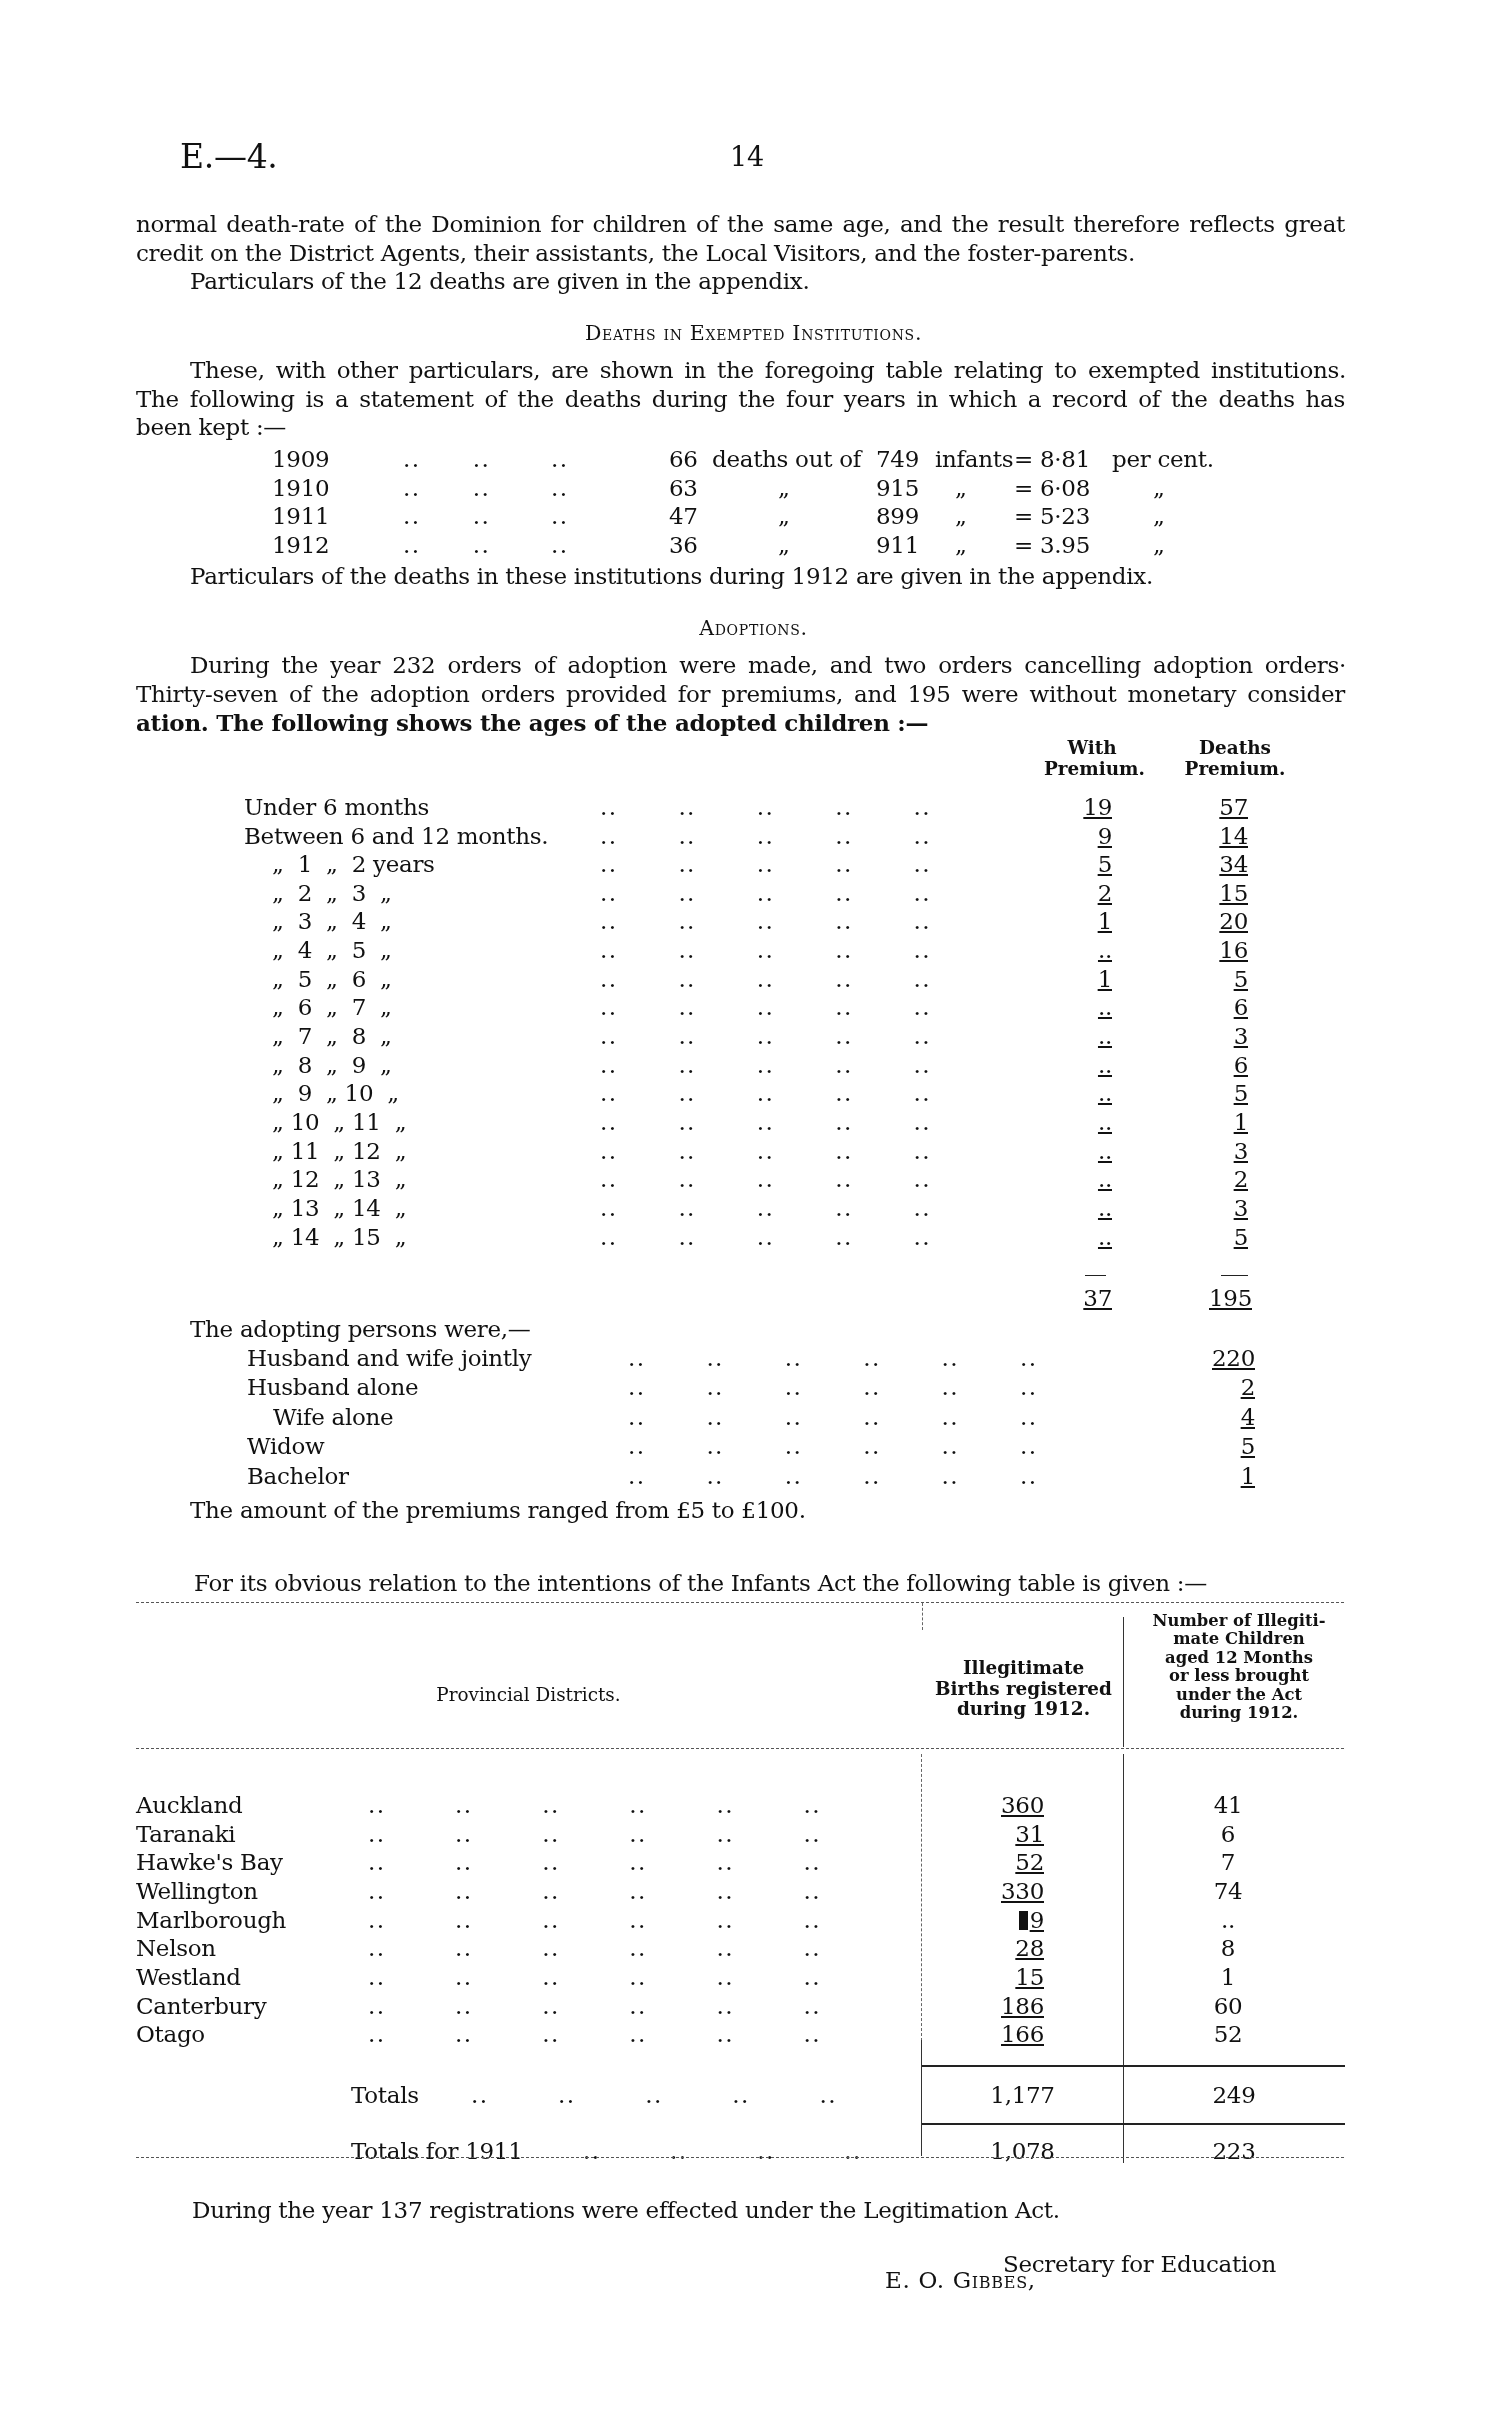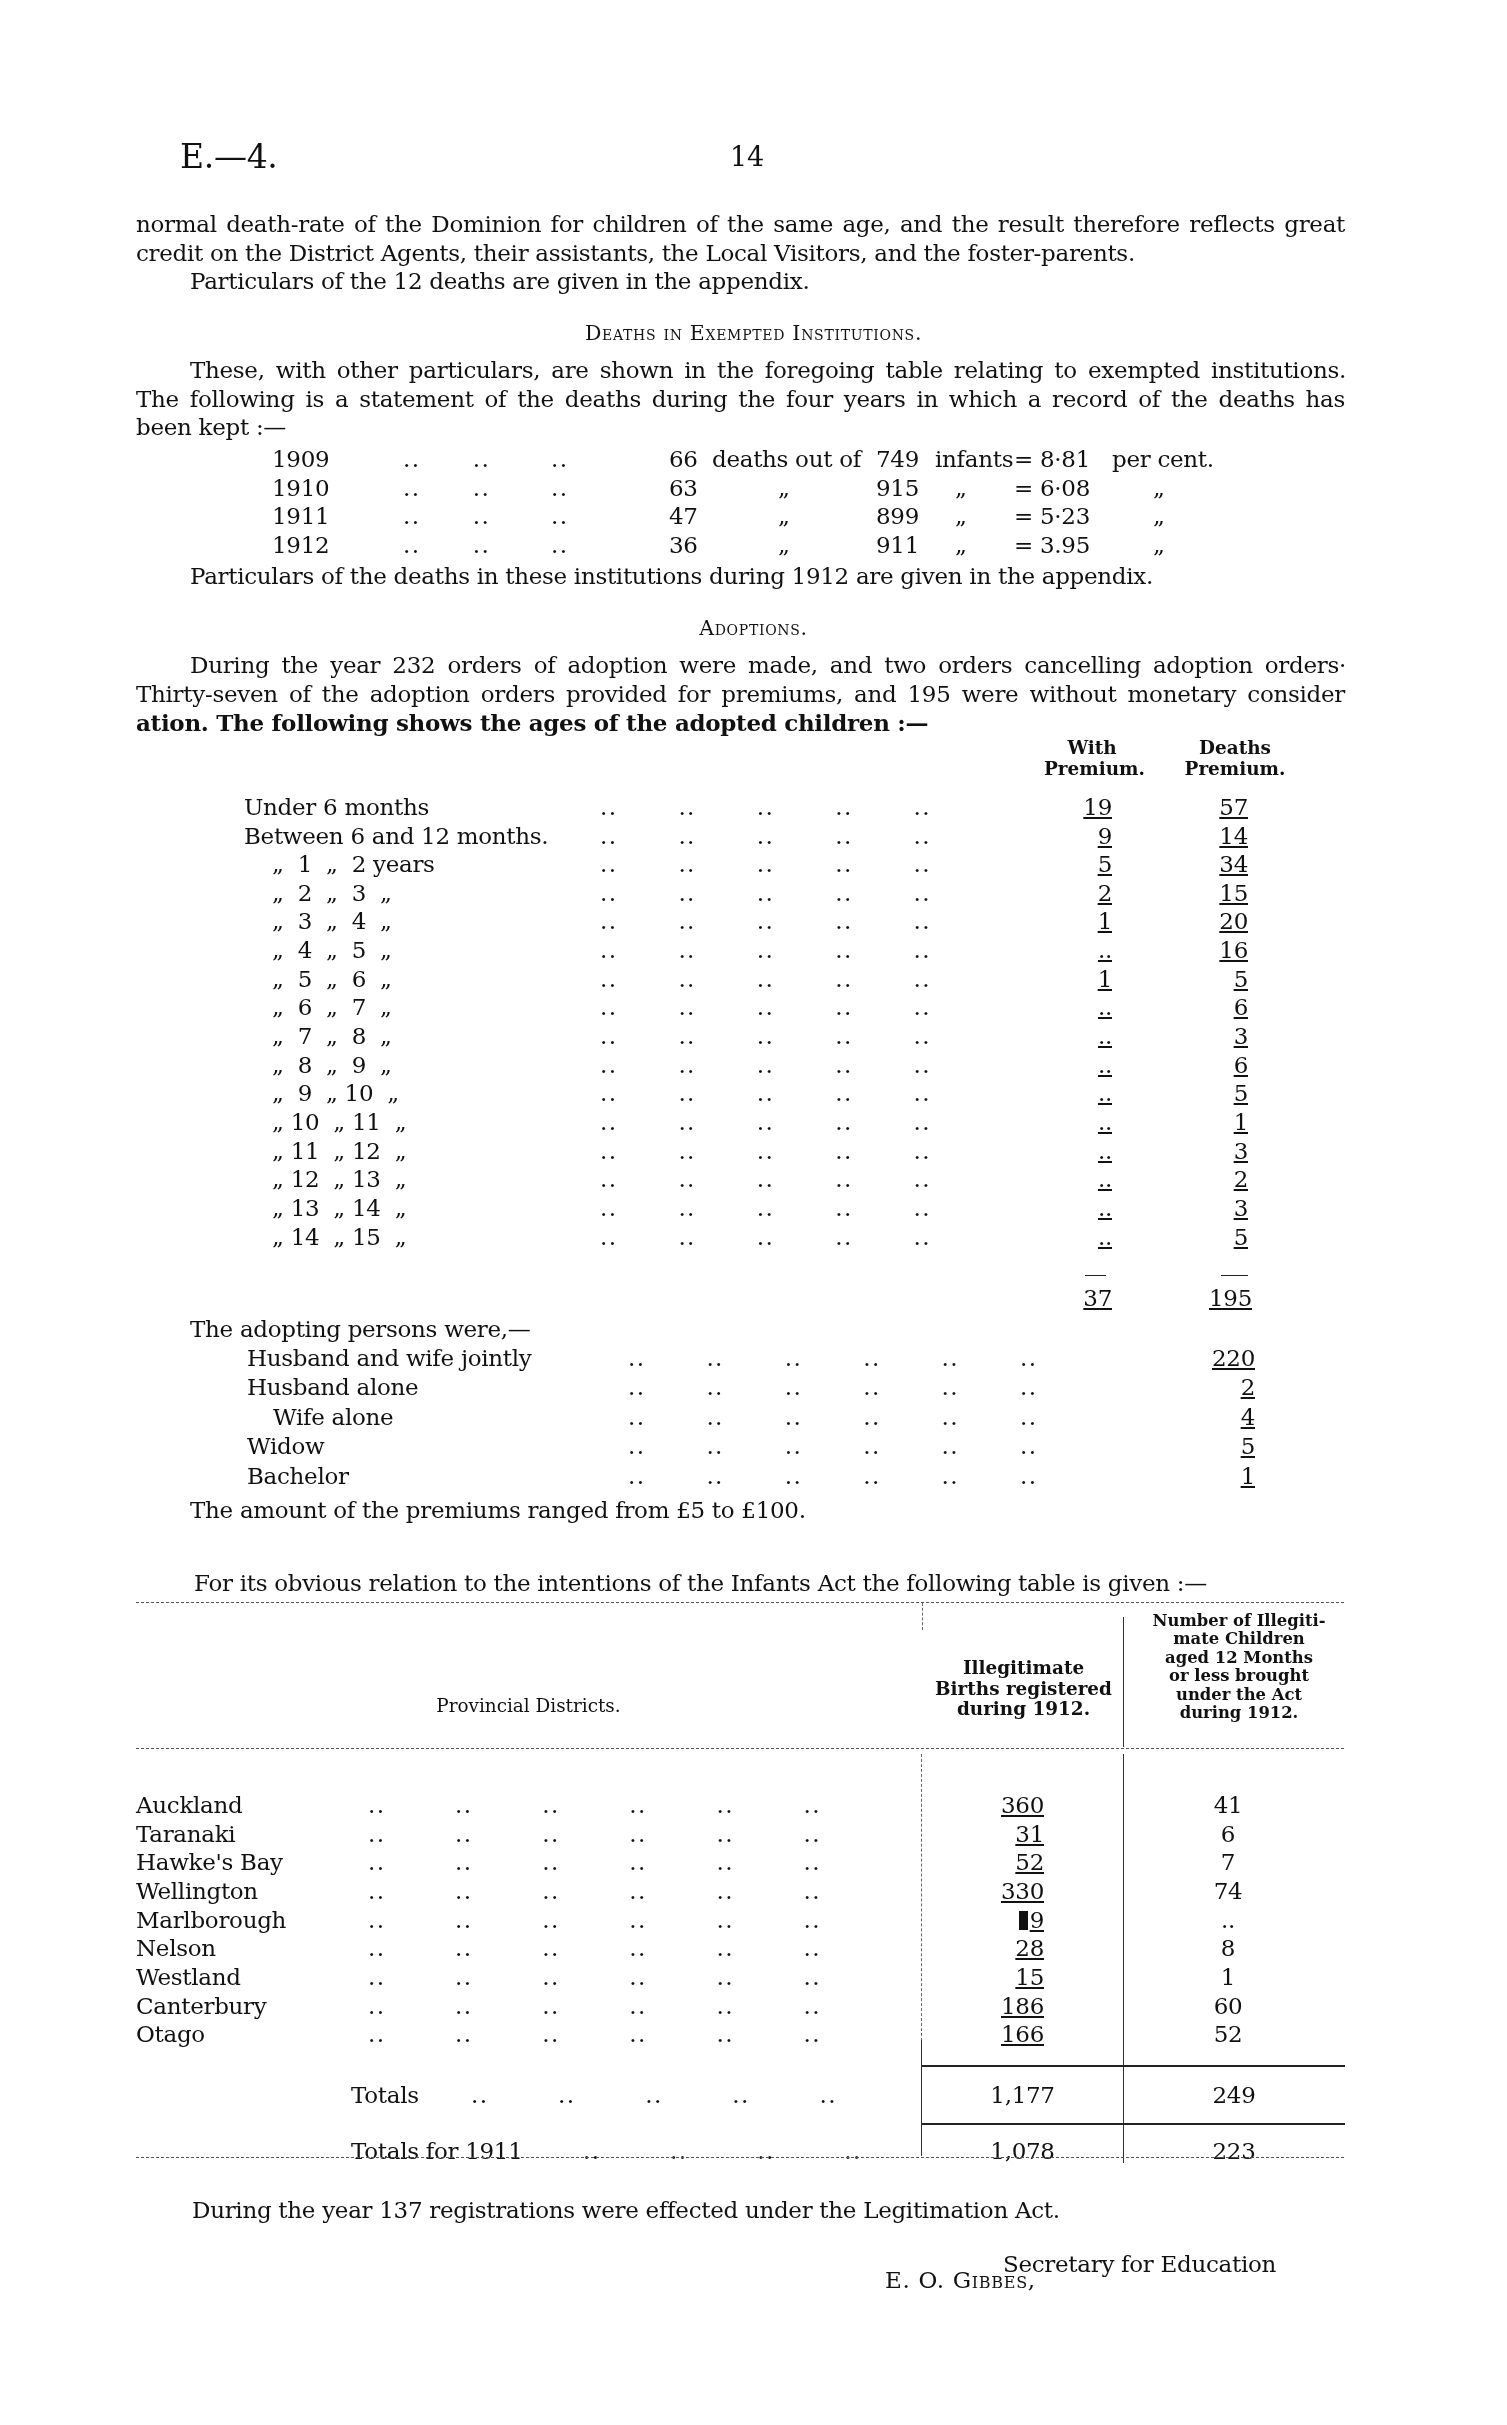--- a/index.html
+++ b/index.html
@@ -233,21 +233,21 @@
         <div class="abs txt dots" style="left:628px; top:1462px;">..&nbsp;&nbsp;&nbsp;&nbsp;&nbsp;&nbsp;&nbsp;..&nbsp;&nbsp;&nbsp;&nbsp;&nbsp;&nbsp;&nbsp;..&nbsp;&nbsp;&nbsp;&nbsp;&nbsp;&nbsp;&nbsp;..&nbsp;&nbsp;&nbsp;&nbsp;&nbsp;&nbsp;&nbsp;..&nbsp;&nbsp;&nbsp;&nbsp;&nbsp;&nbsp;&nbsp;..</div>
         <div class="abs txt num" style="left:1187px; top:1462px; width:68px;">1</div>
       </div>
     </div>
   <div class="abs txt" style="left:190px; top:1496px;">The amount of the premiums ranged from £5 to £100.</div>
 
   <div class="abs txt" style="left:194px; top:1569px;">For its obvious relation to the intentions of the Infants Act the following table is given :—</div>
 
   <div>
     <div class="dashed-h" style="left:136px; top:1602px; width:1208px;"></div>
-    <div class="abs small center" style="left:136px; width:785px; top:1685px;margin-top:11px;">Provincial Districts.</div>
+    <div class="abs small center" style="left:136px; width:785px; top:1685px;">Provincial Districts.</div>
     <div class="abs small bold center" style="left:921px; top:1658px; width:205px;">
       <div>Illegitimate</div>
       <div>Births registered</div>
       <div>during 1912.</div>
     </div>
     <div class="abs tiny bold center" style="left:1133px; top:1612px; width:212px;">
       <div>Number of Illegiti-</div>
       <div>mate Children</div>
       <div>aged 12 Months</div>
       <div>or less brought</div>

